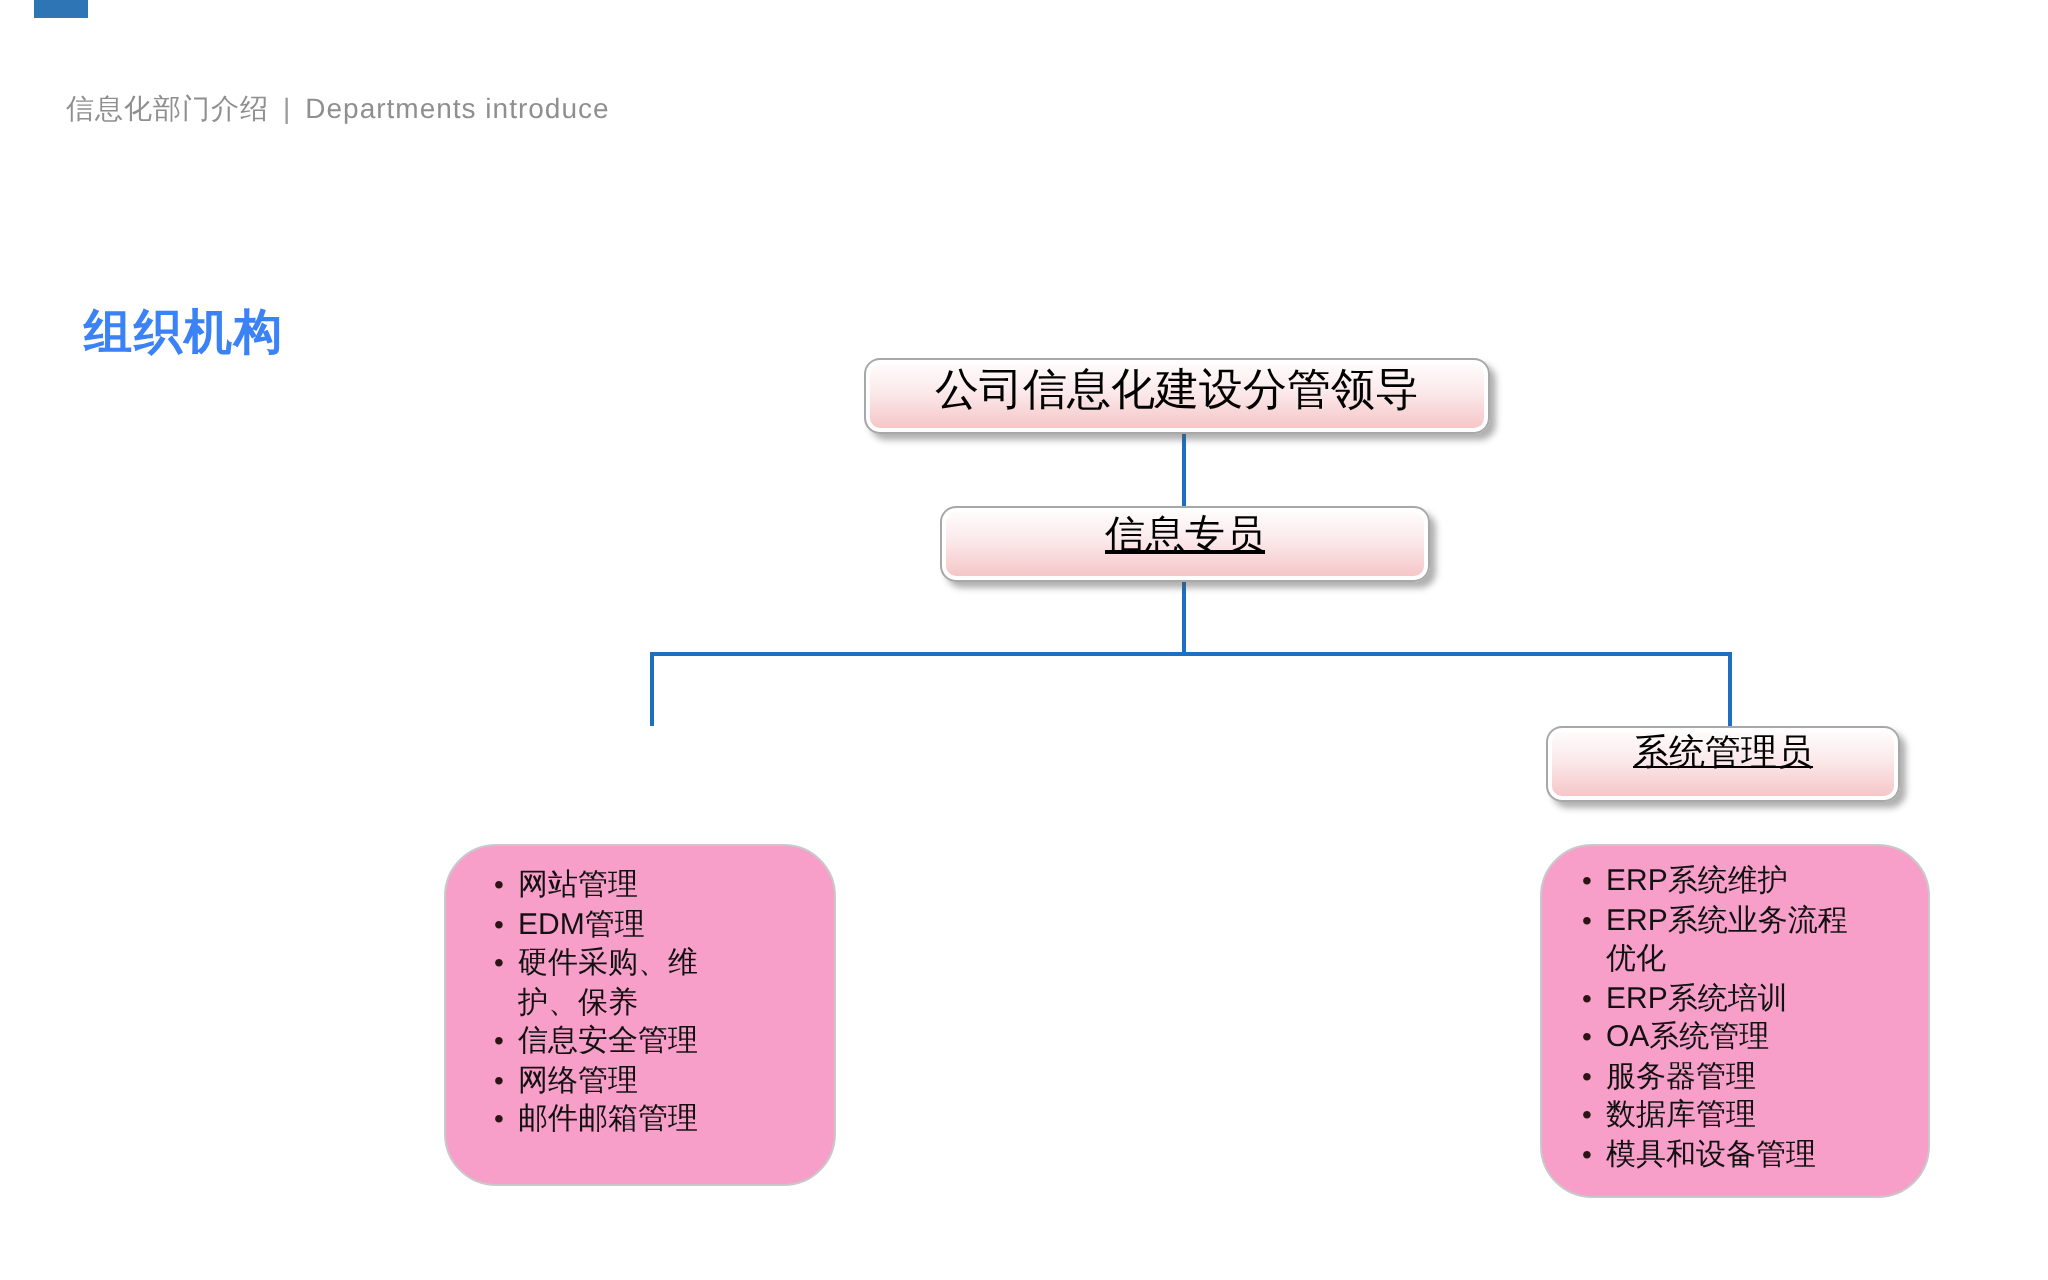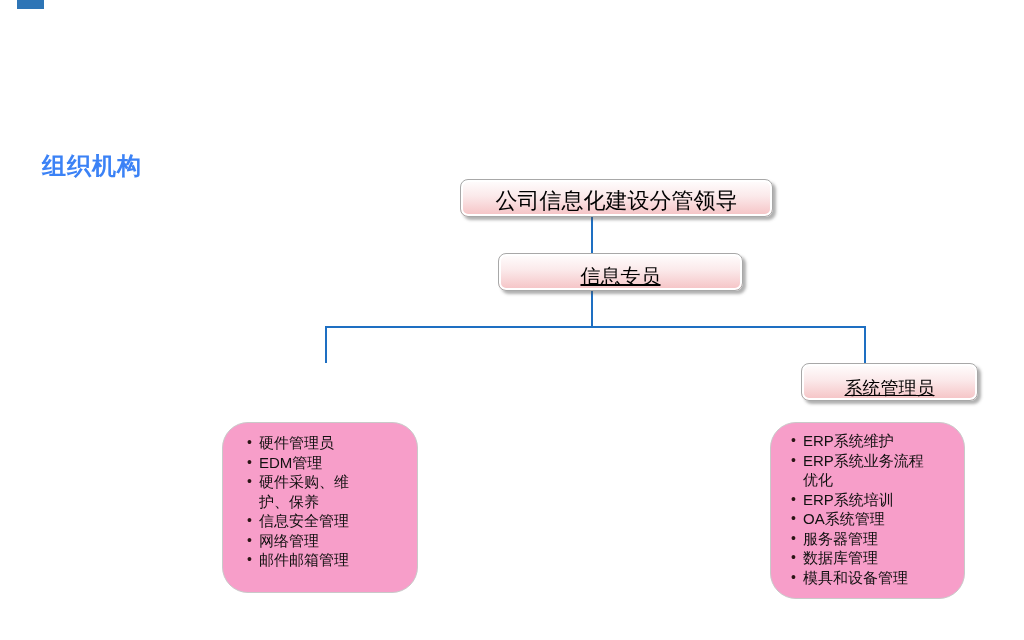--- a/index.html
+++ b/index.html
@@ -19,22 +19,22 @@
 
   
   .section-title { position:absolute; left:42px; top:150px; font-size:24px; font-weight:bold; color:#3b82f6; letter-spacing:1px; }
 
   
   .node {
     position:absolute; border-radius:8px;
     border:1px solid #A8A8A8;
     background:linear-gradient(180deg,#FFFEFE 0%,#FBE9EA 45%,#F5C2C4 100%);
     box-shadow: inset 0 0 0 2px #ffffff, 3px 3px 3px rgba(80,80,80,0.45);
-    display:flex; align-items:flex-end; justify-content:center;
-    color:#000; white-space:nowrap;margin-left:28px;
+    display:flex; align-items:flex-start; justify-content:center;
+    color:#000; white-space:nowrap;
   }
   .node-leader   { left:432px; top:179px; width:313px; height:38px; font-size:22px; }
   .node-spec     { left:470px; top:253px; width:245px; height:38px; font-size:20px;text-decoration:underline; }
   .node-network  { left:238px; top:363px; width:170px; height:38px; font-size:18px; }
   .node-system   { left:773px; top:363px; width:177px; height:38px; font-size:18px;text-decoration:underline; }
 
   
   .conn { position:absolute; background:#1E6FC2; }
   .conn-v1 { left:591px; top:216px; width:2px;  height:37px; }
   .conn-v2 { left:591px; top:291px; width:2px;  height:36px; }
@@ -55,20 +55,23 @@
   .duty-text { display:block; }
   .duty-line { display:block; }
 </style>
 </head>
 <body>
 
 <div id="slide">
 
   <div class="accent-bar"></div>
 
+  <div class="header">
+    <span>信息化部门介绍</span><span class="divider">|</span><span>Departments introduce</span>
+  </div>
 
   <div class="section-title">组织机构</div>
 
   <div class="conn conn-v1"></div>
   <div class="conn conn-v2"></div>
   <div class="conn conn-h"></div>
   <div class="conn conn-v3"></div>
   <div class="conn conn-v4"></div>
 
   <div class="node node-leader">
@@ -78,21 +81,21 @@
     <span>信息专员</span>
   </div>
   <div class="node node-system">
     <span>系统管理员</span>
   </div>
 
   <div class="duty duty-network">
       <div class="duty-item">
         <span class="bullet">•</span>
         <span class="duty-text">
-          <span class="duty-line">硬件管理员</span>
+          <span class="duty-line">网站管理</span>
         </span>
       </div>
       <div class="duty-item">
         <span class="bullet">•</span>
         <span class="duty-text">
           <span class="duty-line">EDM管理</span>
         </span>
       </div>
       <div class="duty-item">
         <span class="bullet">•</span>

